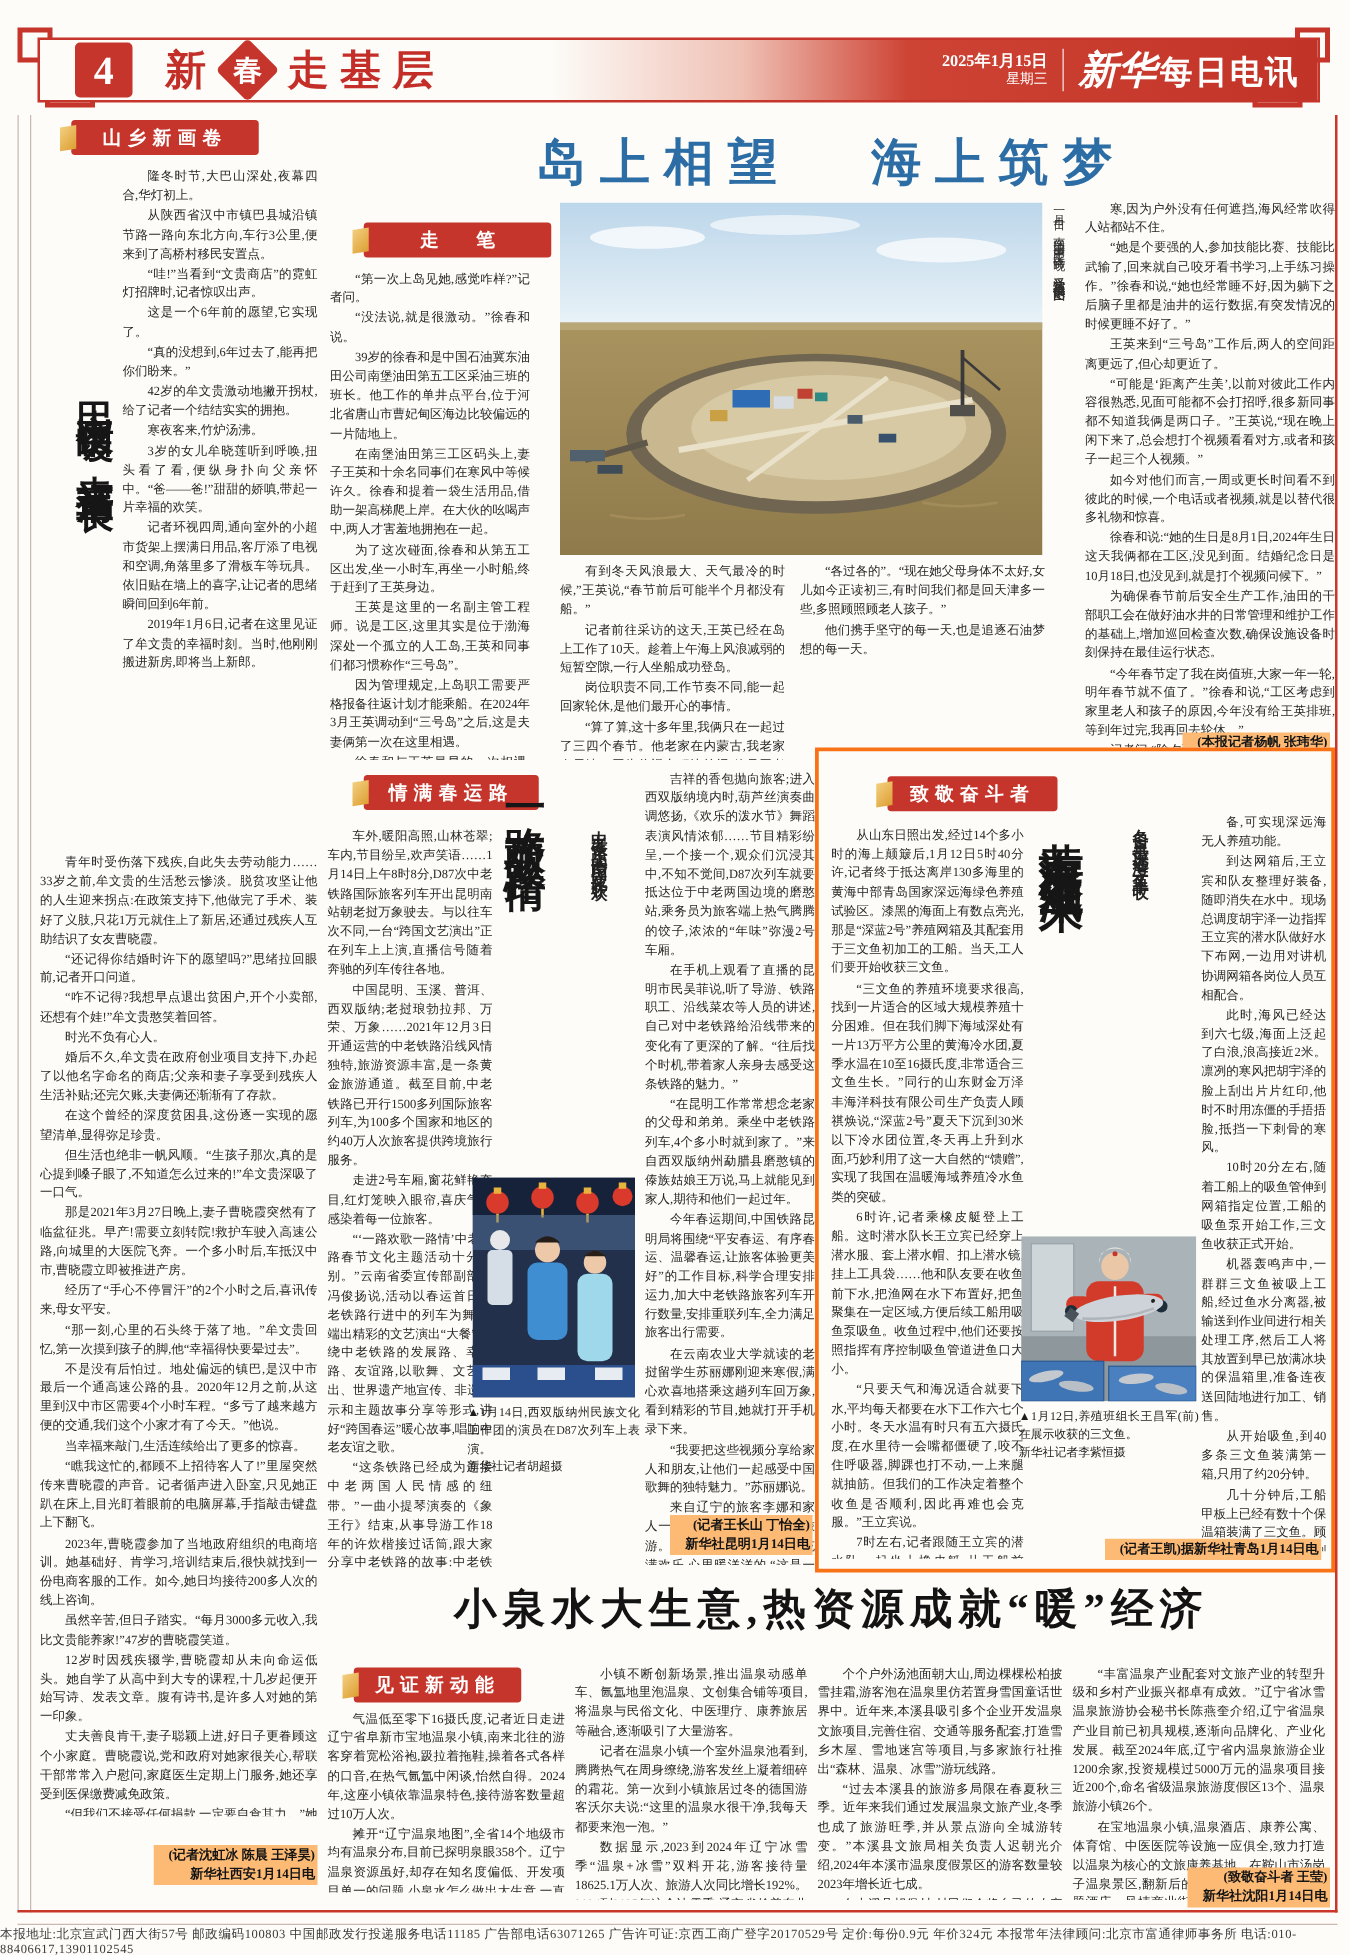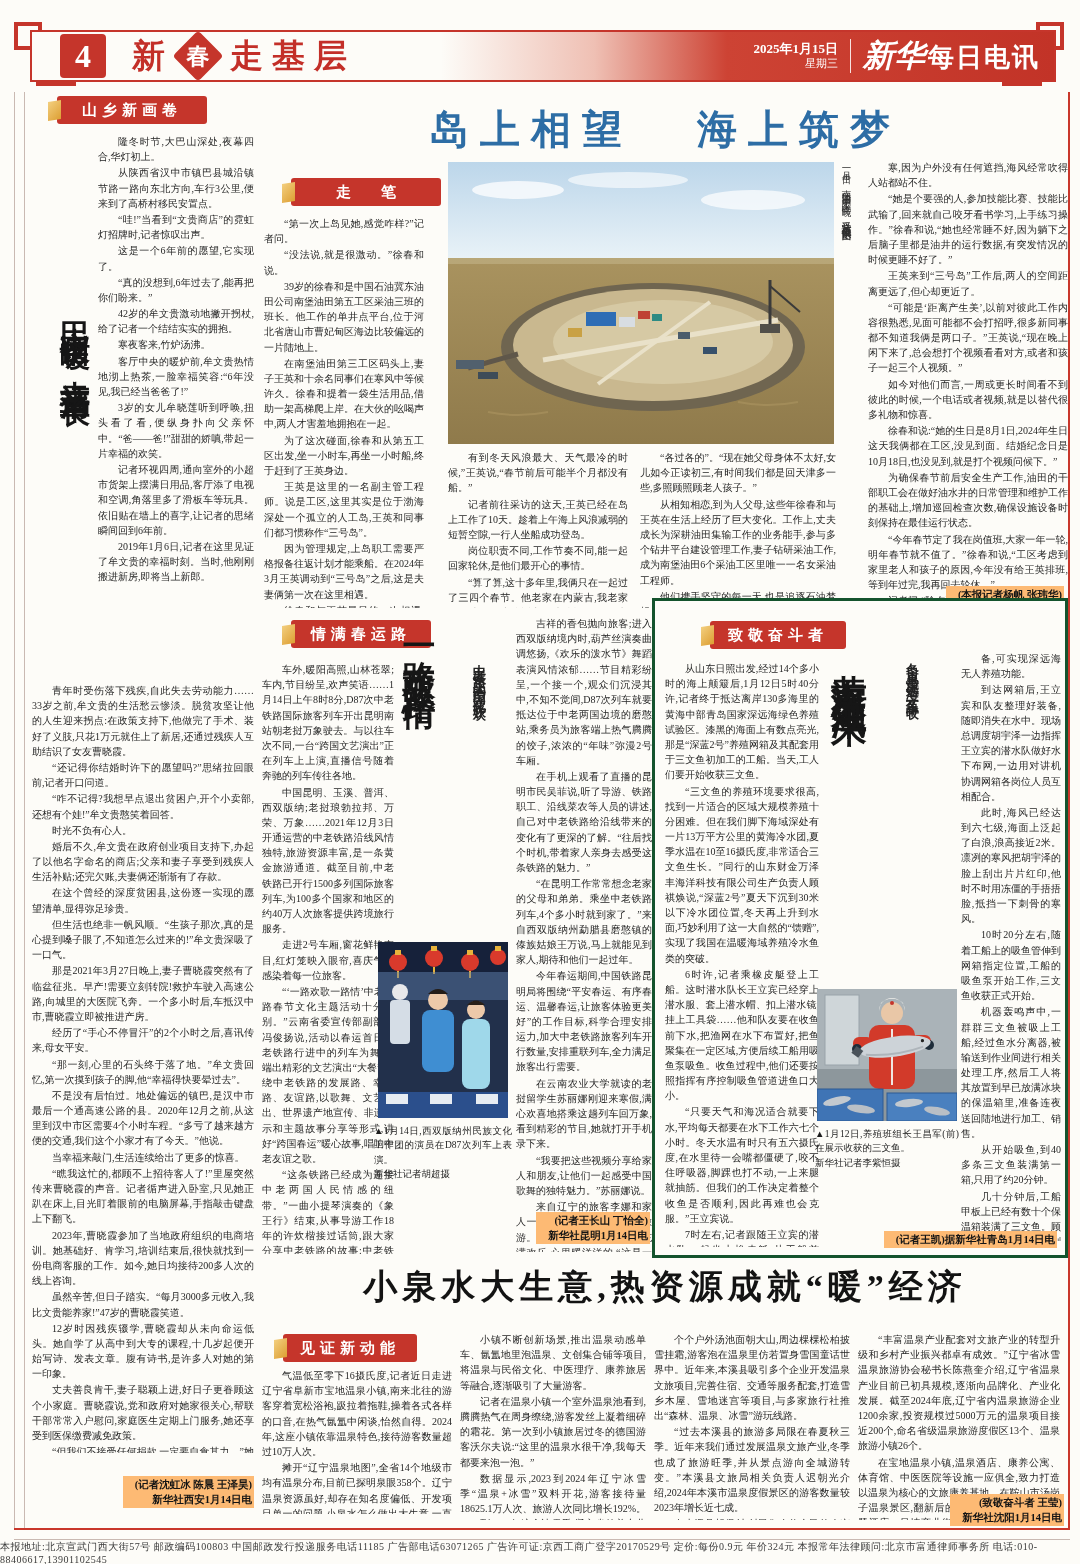--- a/index.html
+++ b/index.html
@@ -41,21 +41,21 @@
   .badge .acc{width:13px;height:19px;background:linear-gradient(135deg,#f3cf7f,#dd9f33);margin-right:-4px;transform:skewY(-8deg);}
   .badge .bar{background:#c5352b;color:#fff;font-weight:bold;border-radius:3px;height:28px;
               display:flex;align-items:center;justify-content:center;font-size:15px;letter-spacing:5px;}
   .credit{font-weight:bold;font-size:10.5px;text-align:right;color:#141414;background:#fdba74;padding:1px 2px 1px 12px;line-height:1.45;}
   .cap{font-size:9.5px;line-height:1.5;color:#1d1d1d;text-align:justify;}
   .cap .cr{display:block;text-align:left;font-weight:normal;}
   .vcap{font-size:9.5px;letter-spacing:2px;color:#2e2e2e;line-height:1.2;}
   .vcap b{font-weight:bold;}
   .island-hl{display:flex;justify-content:center;gap:64px;font-size:40px;font-weight:bold;color:#2d6da5;letter-spacing:11px;}
   .spring-hl{text-align:center;font-size:34px;font-weight:bold;letter-spacing:5px;color:#131313;}
-  .salmon-box{box-sizing:border-box;border:3px solid #14532d;background:#fdfcf8;}
+  .salmon-box{box-sizing:border-box;border:3px solid #f97316;background:#fdfcf8;}
   .footer{position:absolute;left:0;top:1540px;width:100%;font-size:10px;color:#3a3a3a;letter-spacing:.5px;}
 </style>
 </head>
 <body>
 
 <div class="page">
 
   <div class="corner ctl" style="left:12px;top:12px;">
       <div class="c1"></div>
       <div class="c2"></div>
@@ -101,21 +101,20 @@
         <div class="vtext vhead" style="font-size:30px;letter-spacing:4px;height:352px;margin-left:28px;">巴山夜话暖,幸福清单长</div>
       </div>
       <div class="txt col" style="flex:1;">
           <p>隆冬时节,大巴山深处,夜幕四合,华灯初上。</p>
           <p>从陕西省汉中市镇巴县城沿镇节路一路向东北方向,车行3公里,便来到了高桥村移民安置点。</p>
           <p>“哇!”当看到“文贵商店”的霓虹灯招牌时,记者惊叹出声。</p>
           <p>这是一个6年前的愿望,它实现了。</p>
           <p>“真的没想到,6年过去了,能再把你们盼来。”</p>
           <p>42岁的牟文贵激动地撇开拐杖,给了记者一个结结实实的拥抱。</p>
           <p>寒夜客来,竹炉汤沸。</p>
-          <p>客厅中央的暖炉前,牟文贵热情地沏上热茶,一脸幸福笑容:“6年没见,我已经当爸爸了!”</p>
           <p>3岁的女儿牟晓莲听到呼唤,扭头看了看,便纵身扑向父亲怀中。“爸——爸!”甜甜的娇嗔,带起一片幸福的欢笑。</p>
           <p>记者环视四周,通向室外的小超市货架上摆满日用品,客厅添了电视和空调,角落里多了滑板车等玩具。依旧贴在墙上的喜字,让记者的思绪瞬间回到6年前。</p>
           <p>2019年1月6日,记者在这里见证了牟文贵的幸福时刻。当时,他刚刚搬进新房,即将当上新郎。</p>
         </div>
     </div>
     <div class="txt col" style="height:770px;margin-top:4px;">
         <p>青年时受伤落下残疾,自此失去劳动能力……33岁之前,牟文贵的生活愁云惨淡。脱贫攻坚让他的人生迎来拐点:在政策支持下,他做完了手术、装好了义肢,只花1万元就住上了新居,还通过残疾人互助结识了女友曹晓霞。</p>
         <p>“还记得你结婚时许下的愿望吗?”思绪拉回眼前,记者开口问道。</p>
         <p>“咋不记得?我想早点退出贫困户,开个小卖部,还想有个娃!”牟文贵憨笑着回答。</p>
         <p>时光不负有心人。</p>
@@ -216,21 +215,20 @@
         <p>记者问:“除夕那天怎么安排?”</p>
       </div>
     <div class="txt col abs" style="left:186px;top:354px;width:180px;height:158px;">
         <p>有到冬天风浪最大、天气最冷的时候,”王英说,“春节前后可能半个月都没有船。”</p>
         <p>记者前往采访的这天,王英已经在岛上工作了10天。趁着上午海上风浪减弱的短暂空隙,一行人坐船成功登岛。</p>
         <p>岗位职责不同,工作节奏不同,能一起回家轮休,是他们最开心的事情。</p>
         <p>“算了算,这十多年里,我俩只在一起过了三四个春节。他老家在内蒙古,我老家在天津。因为往返车程比较远,他只回老家过了一次年。”王英说。</p>
       </div>
     <div class="txt col abs" style="left:378px;top:354px;width:196px;height:158px;">
         <p>“各过各的”。“现在她父母身体不太好,女儿如今正读初三,有时间我们都是回天津多一些,多照顾照顾老人孩子。”</p>
-        <p>从相知相恋,到为人父母,这些年徐春和与王英在生活上经历了巨大变化。工作上,丈夫成长为深耕油田集输工作的业务能手,参与多个钻井平台建设管理工作,妻子钻研采油工作,成为南堡油田6个采油工区里唯一一名女采油工程师。</p>
         <p>他们携手坚守的每一天,也是追逐石油梦想的每一天。</p>
       </div>
     <div class="credit abs" style="right:4px;top:490px;">(本报记者杨帆 张玮华)</div>
   </div>
 
   <div class="abs" style="left:262px;top:614px;width:390px;height:646px;">
     <div class="badge abs" style="left:4px;top:6px;">
       <div class="acc"></div>
       <div class="bar" style="width:140px;">情满春运路</div>
     </div>

